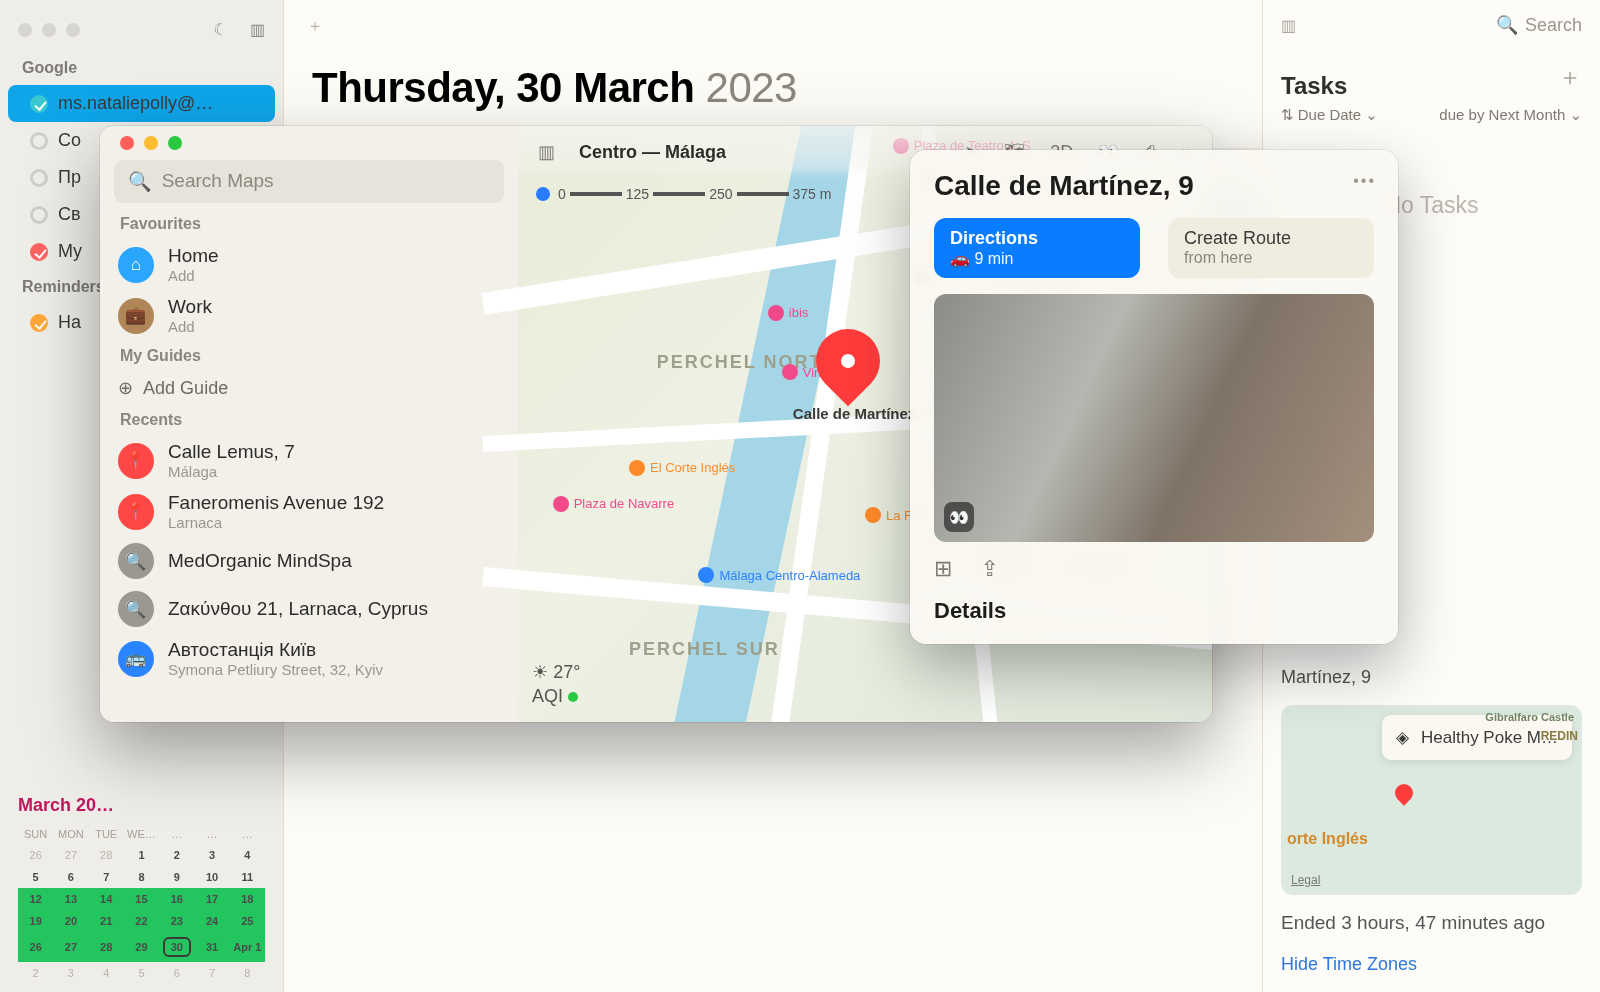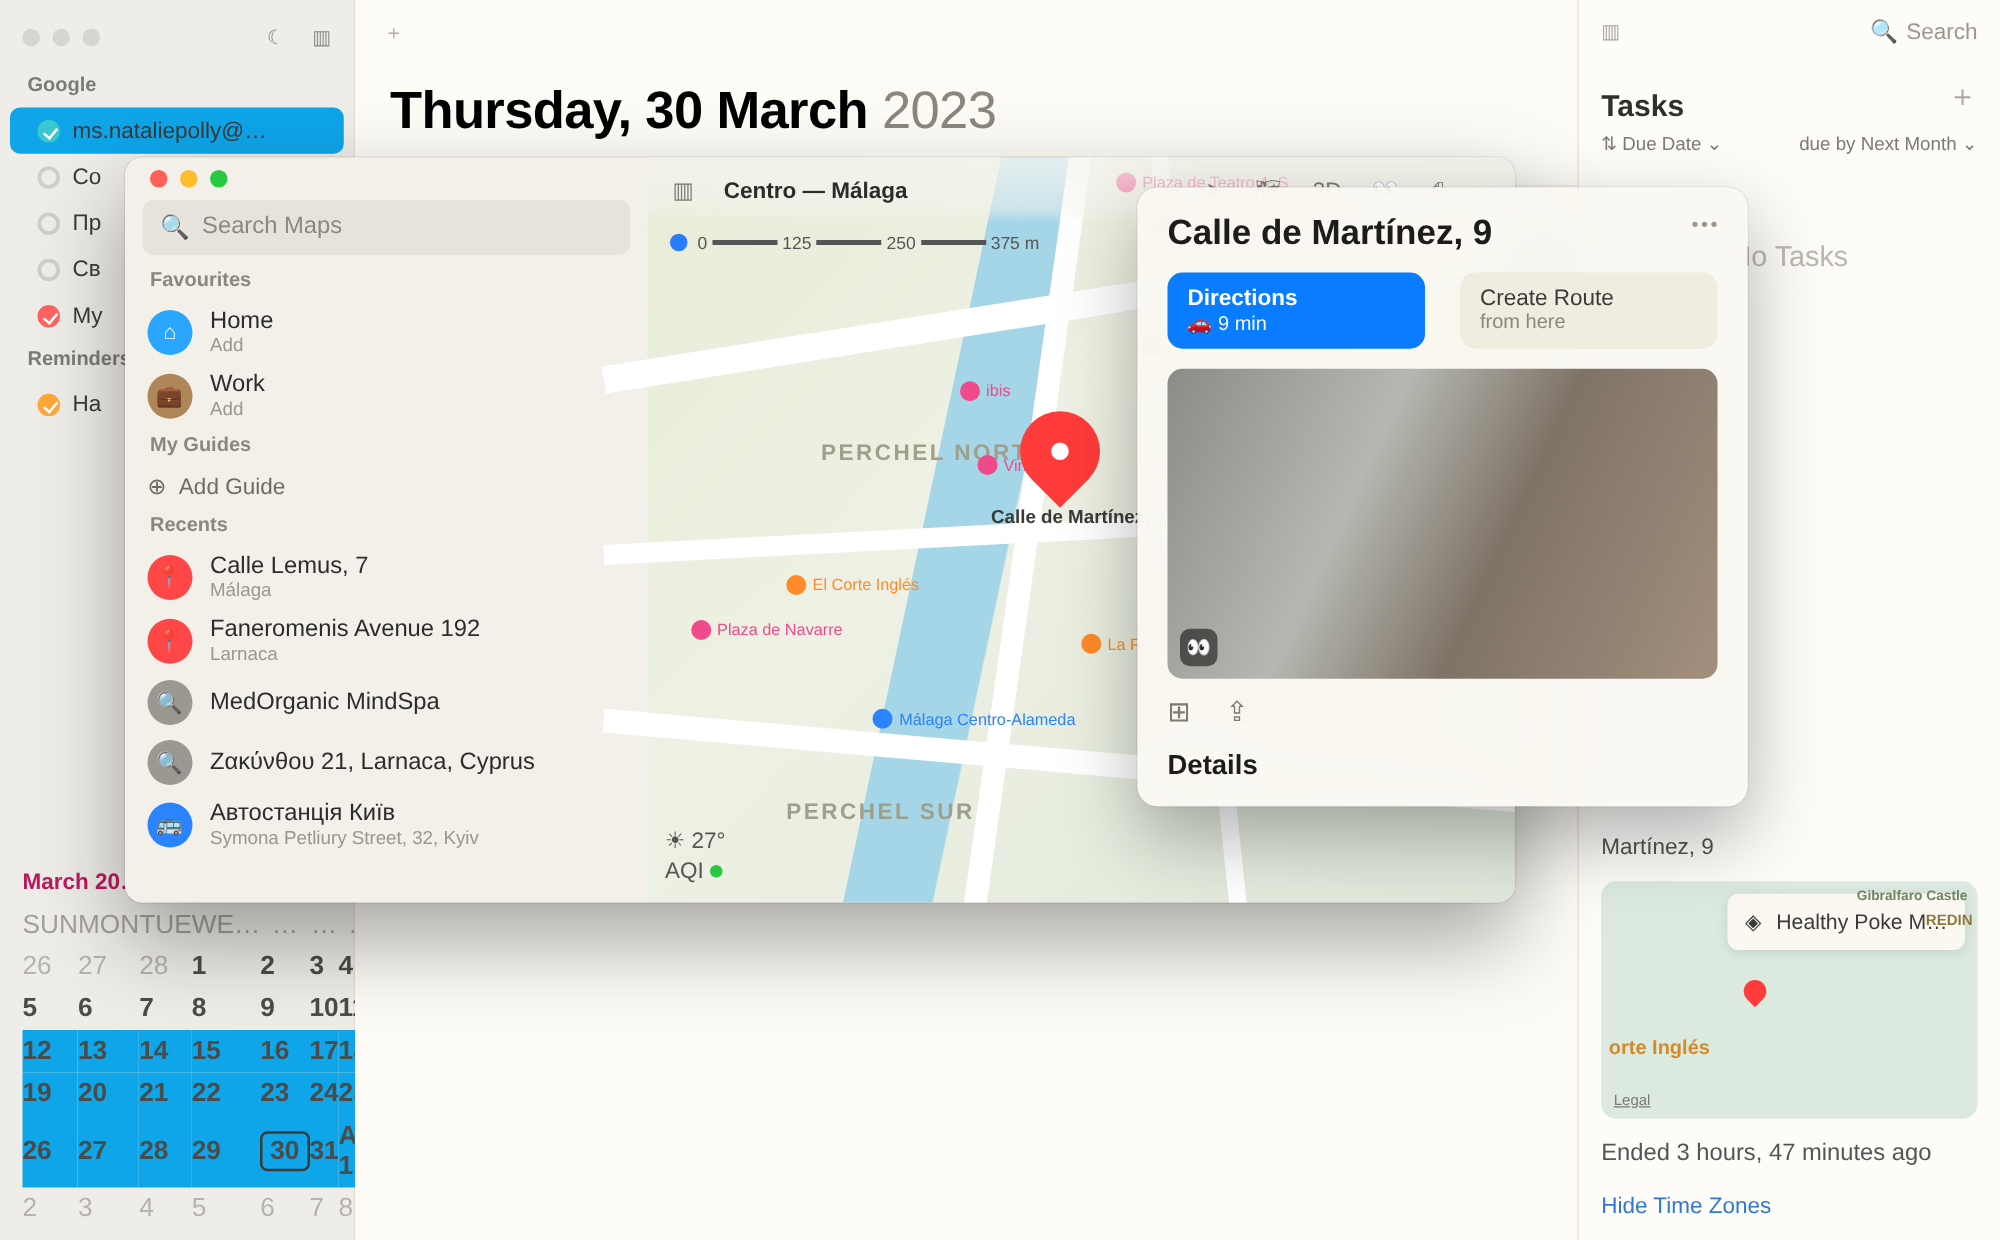--- a/index.html
+++ b/index.html
@@ -14,26 +14,26 @@
 .cal-group{padding:8px 22px;color:#7c7a75;font-size:16px;font-weight:600}
 .cal-list-item{padding:8px 18px 8px 22px;display:flex;gap:10px;align-items:center;font-size:18px;color:#3a3a38;border-radius:8px;margin:0 8px}
 .cal-list-item.sel{background:#0ea5e9}
 .chk{width:18px;height:18px;border-radius:50%;border:3px solid #cfcfca;flex:none}
 .chk.on{background:#39c7d0;border-color:#39c7d0;position:relative}
 .chk.on::after{content:"";position:absolute;left:4px;top:1px;width:5px;height:9px;border:solid #fff;border-width:0 2.5px 2.5px 0;transform:rotate(40deg)}
 .chk.red{background:#ff6464;border-color:#ff6464}
 .chk.org{background:#ffa838;border-color:#ffa838}
 .mini{padding:8px 18px;margin-top:auto}
 .mini h3{font-size:18px;font-weight:600;color:#be185d;margin-bottom:8px}
-.mini table{width:100%;border-collapse:collapse;font-size:21px;}
+.mini table{width:100%;border-collapse:collapse;font-size:11px;text-align:center}
 .mini th{color:#a3a19a;font-weight:500;padding:4px 0}
 .mini td{padding:5px 0;color:#4b4b4a;font-weight:600;width:14.28%}
 .mini td.muted{color:#b5b3ac;font-weight:400}
 .mini td.today span{display:inline-block;border:2px solid #3a3a38;border-radius:6px;padding:2px 6px}
-.mini td.warm{background:#0ea5e9}
+.mini td.warm{background:#22c55e}
 
 .cal-main{flex:1;display:flex;flex-direction:column;background:#fdfbf6}
 .top-tools{height:52px;display:flex;align-items:center;gap:14px;padding:0 18px}
 .seg{display:flex;background:#f3f1ec;border-radius:9px;overflow:hidden;margin-left:auto}
 .seg span{padding:6px 18px;color:#9a9890;font-size:16px}
 .seg span.on{background:#fff;color:#3a3a38;box-shadow:0 0 0 1px #e4dfcf}
 .t-ico{width:26px;height:26px;color:#b4b1a7;display:flex;align-items:center;justify-content:center}
 .date-row{display:flex;align-items:baseline;padding:12px 28px 10px;gap:30px}
 .date-row h1{font-size:42px;font-weight:700;letter-spacing:-.5px}
 .date-row h1 span.yr{color:#8a877d;font-weight:500}

